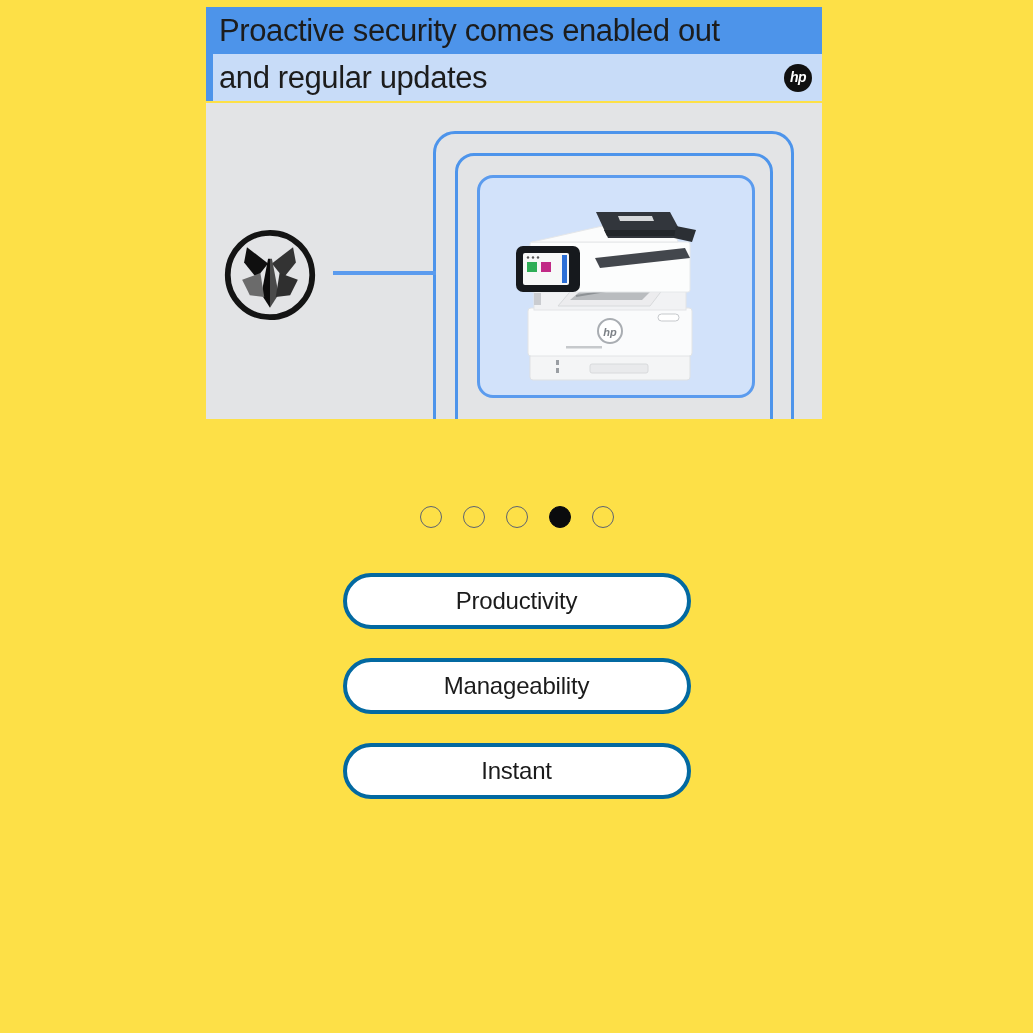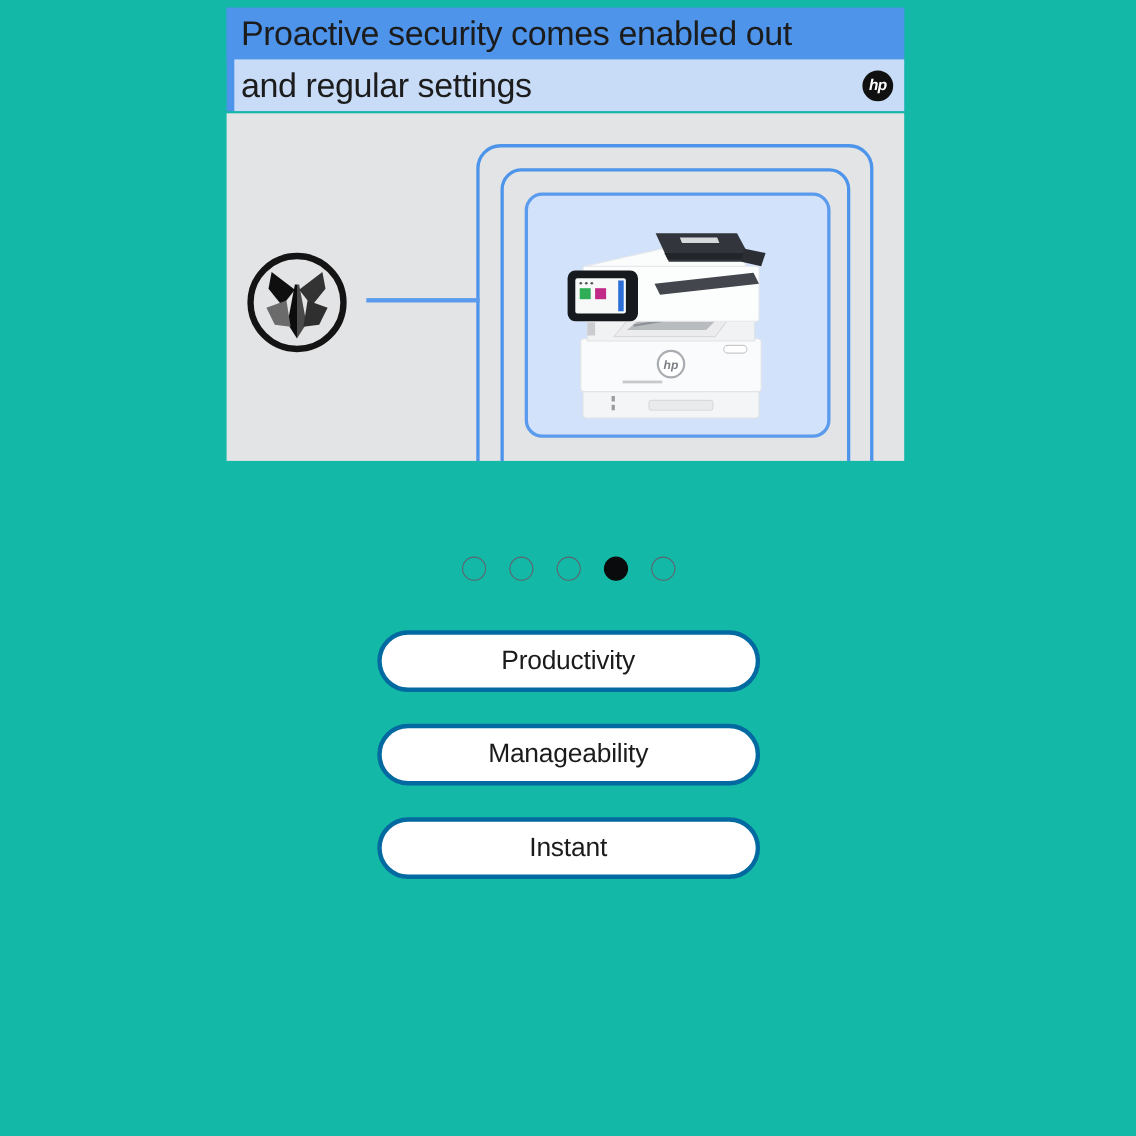--- a/index.html
+++ b/index.html
@@ -1,18 +1,18 @@
 <!DOCTYPE html>
 <html><head>
 <meta charset="utf-8">
 <style>
   html,body { margin:0; padding:0; background:#ffffff; }
   .canvas {
     position:relative; width:1033px; height:1033px;
-    background:#14b8a6; overflow:hidden;
+    background:#fde047; overflow:hidden;
     font-family:"Liberation Sans", sans-serif;
     color:#1c1c1c;
   }
 
   
   .slide { position:absolute; left:206px; top:7px; width:616px; }
 
   .banner { background:#4d94ea; }
   .banner-row {
     height:47px; display:flex; align-items:center;
@@ -76,21 +76,21 @@
 
 <div class="canvas">
 
   <div class="slide">
 
     <div class="banner">
       <div class="banner-row r1">
         <span>Proactive security comes enabled out</span>
       </div>
       <div class="banner-row r3">
-        <span>and regular settings</span>
+        <span>and regular updates</span>
         <span class="hp-badge">
           <span>hp</span>
         </span>
       </div>
     </div>
 
     <div class="image-area">
       <div class="frame outer"></div>
       <div class="frame mid"></div>
       <div class="frame inner"></div>

